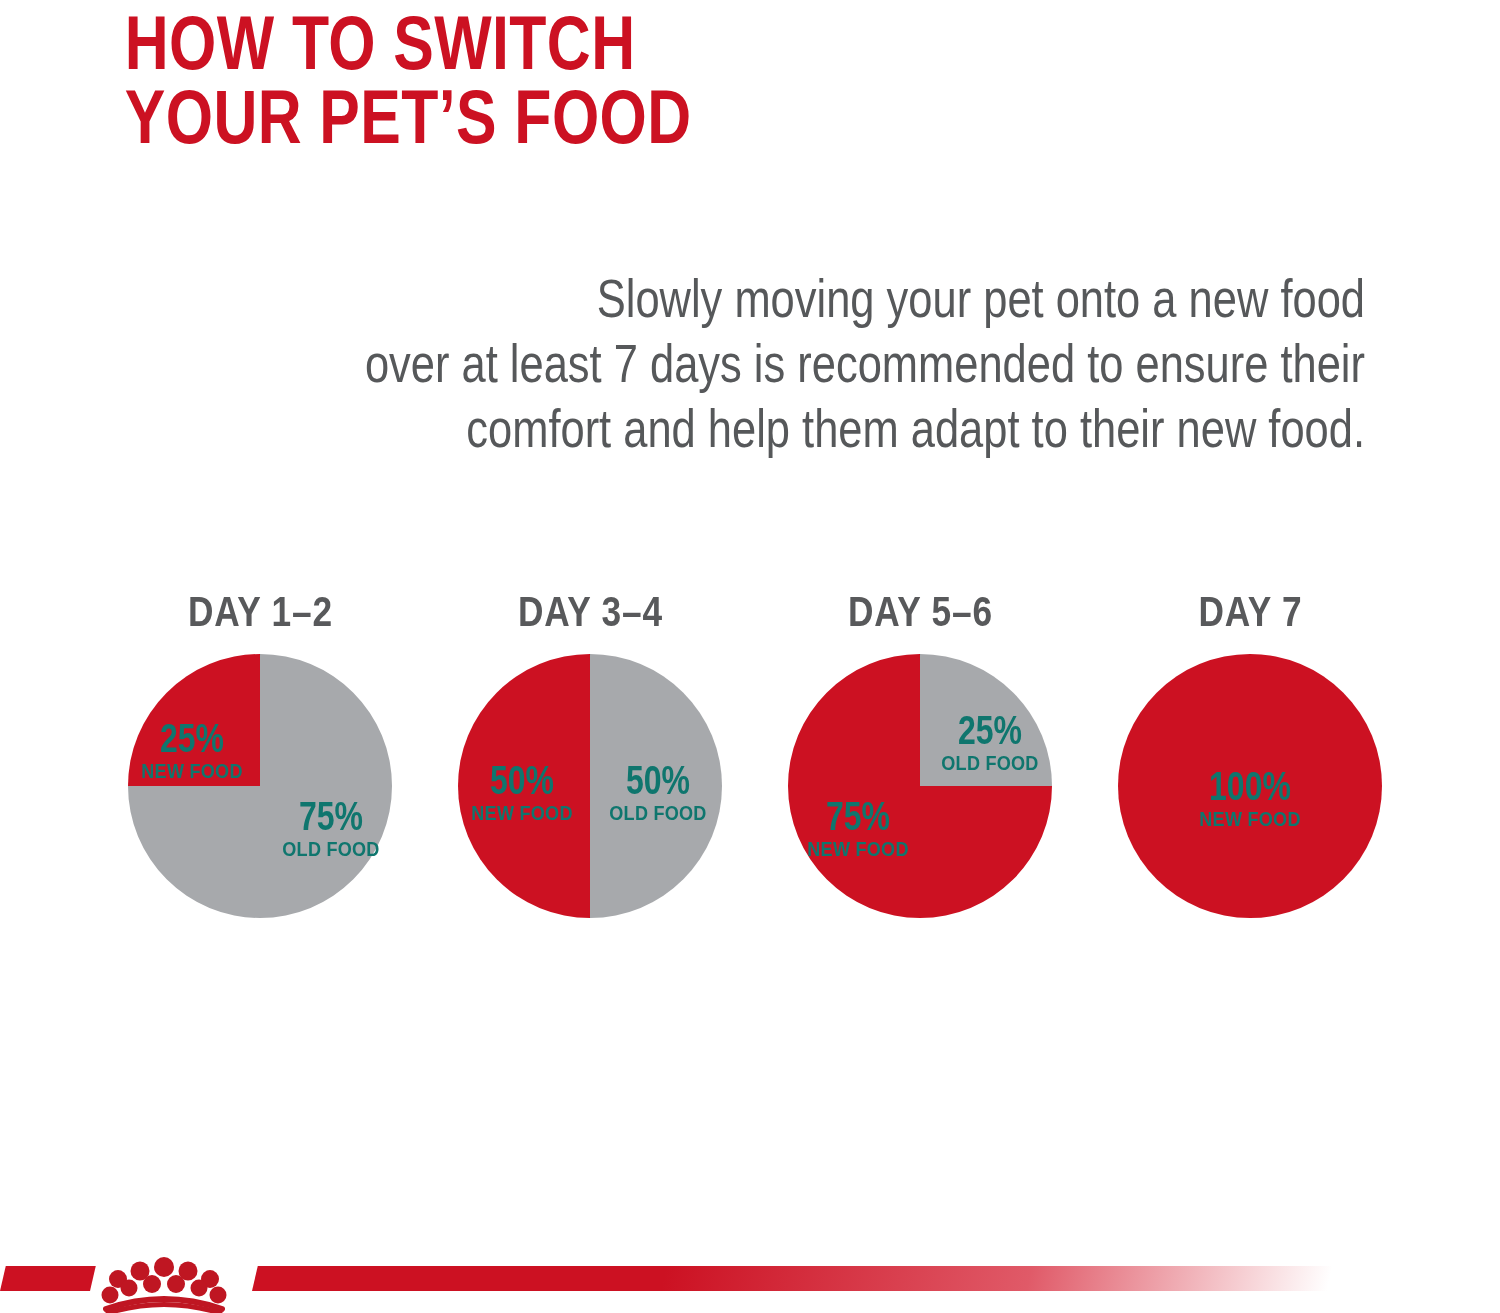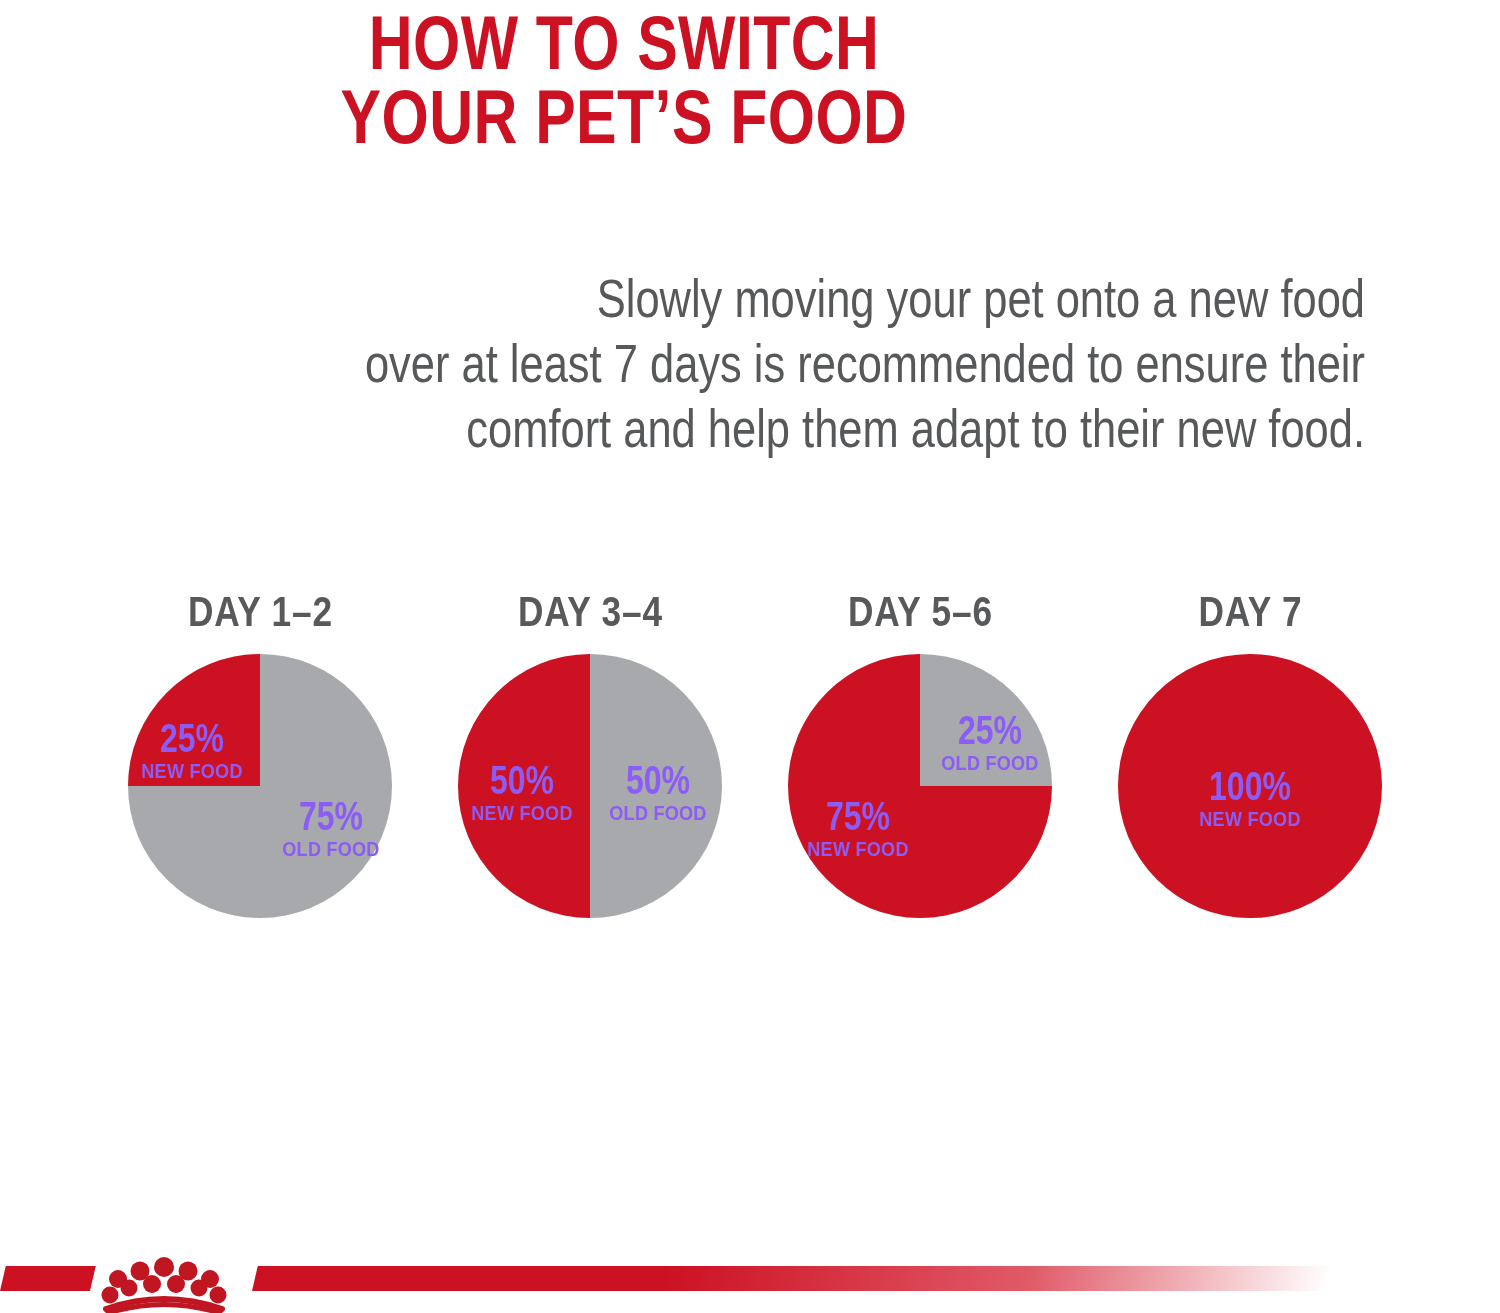--- a/index.html
+++ b/index.html
@@ -14,21 +14,20 @@
     overflow: hidden;
     position: relative;
   }
 
   
   .title-block {
     position: absolute;
     top: 6px;
     left: 0;
     width: 1248px;
-    text-align: center;
   }
   .title-line {
     color: #CC1122;
     font-weight: 700;
     font-size: 76px;
     line-height: 74px;
     letter-spacing: 0.5px;
     transform: scaleX(0.80);
     transform-origin: center center;
     white-space: nowrap;
@@ -85,21 +84,21 @@
   }
   .pie-wrap svg {
     display: block;
     width: 276px;
     height: 276px;
   }
 
   
   .slice-label {
     position: absolute;
-    color: #8b5cf6;
+    color: #0f766e;
     text-align: center;
     line-height: 1;
     white-space: nowrap;
     pointer-events: none;
   }
   .slice-pct {
     font-weight: 700;
     font-size: 40px;
     line-height: 40px;
     transform: scaleX(0.80);

